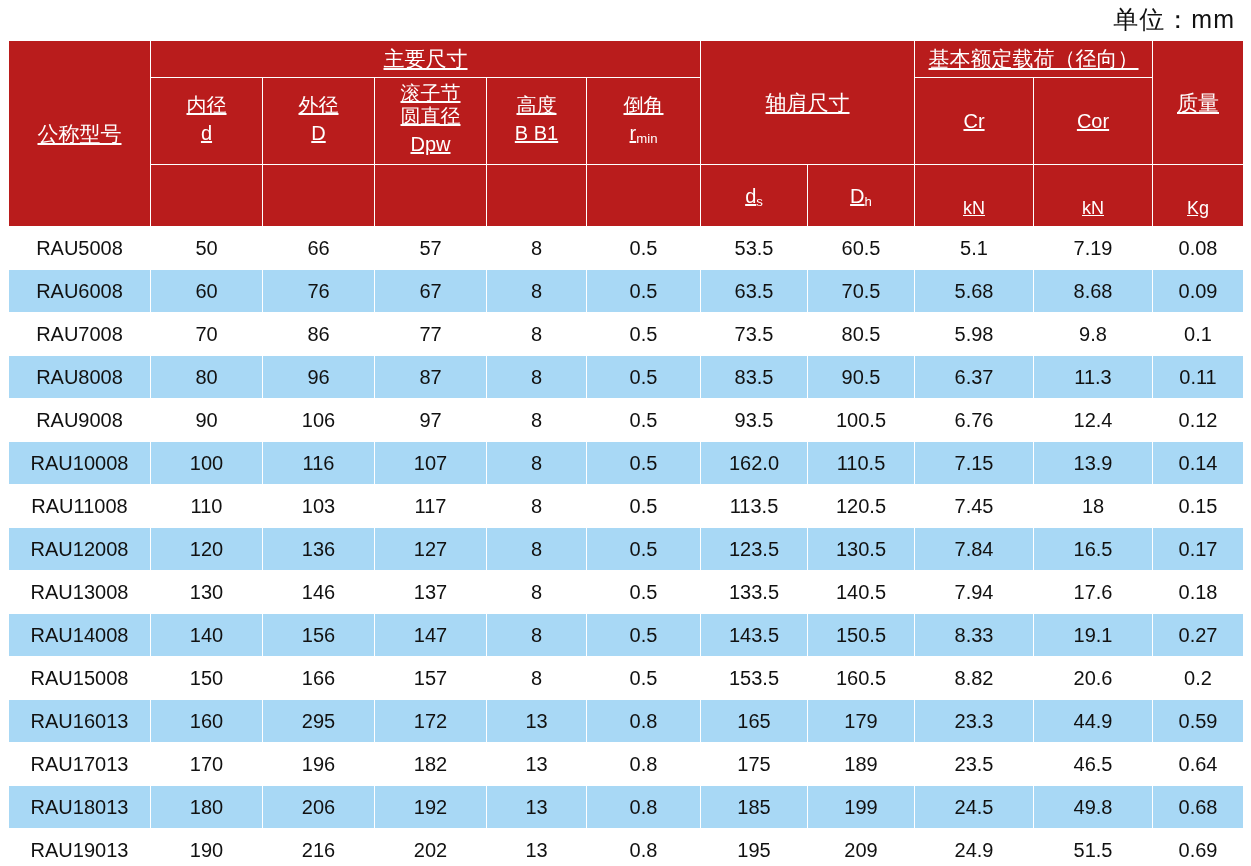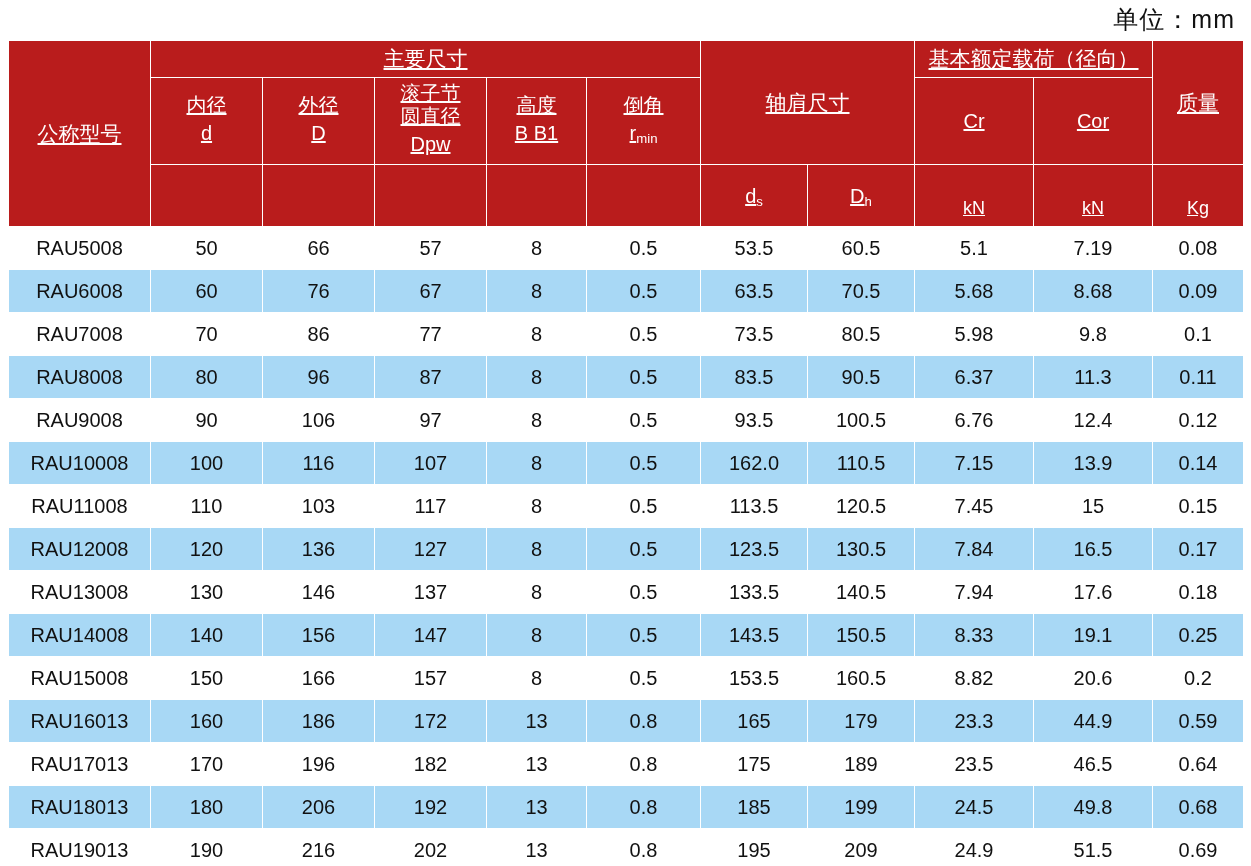--- a/index.html
+++ b/index.html
@@ -255,21 +255,21 @@
         <tr class="odd">
           <td>RAU11008</td>
           <td>110</td>
           <td>103</td>
           <td>117</td>
           <td>8</td>
           <td>0.5</td>
           <td>113.5</td>
           <td>120.5</td>
           <td>7.45</td>
-          <td>15</td>
+          <td>18</td>
           <td>0.15</td>
         </tr>
         <tr class="even">
           <td>RAU12008</td>
           <td>120</td>
           <td>136</td>
           <td>127</td>
           <td>8</td>
           <td>0.5</td>
           <td>123.5</td>
@@ -295,39 +295,39 @@
           <td>RAU14008</td>
           <td>140</td>
           <td>156</td>
           <td>147</td>
           <td>8</td>
           <td>0.5</td>
           <td>143.5</td>
           <td>150.5</td>
           <td>8.33</td>
           <td>19.1</td>
-          <td>0.25</td>
+          <td>0.27</td>
         </tr>
         <tr class="odd">
           <td>RAU15008</td>
           <td>150</td>
           <td>166</td>
           <td>157</td>
           <td>8</td>
           <td>0.5</td>
           <td>153.5</td>
           <td>160.5</td>
           <td>8.82</td>
           <td>20.6</td>
           <td>0.2</td>
         </tr>
         <tr class="even">
           <td>RAU16013</td>
           <td>160</td>
-          <td>186</td>
+          <td>295</td>
           <td>172</td>
           <td>13</td>
           <td>0.8</td>
           <td>165</td>
           <td>179</td>
           <td>23.3</td>
           <td>44.9</td>
           <td>0.59</td>
         </tr>
         <tr class="odd">

